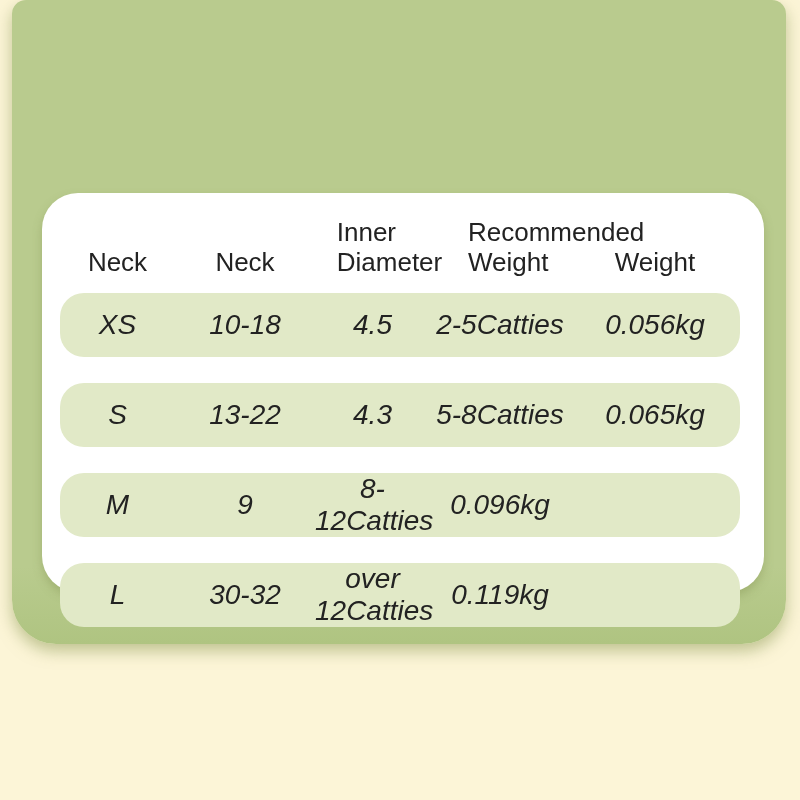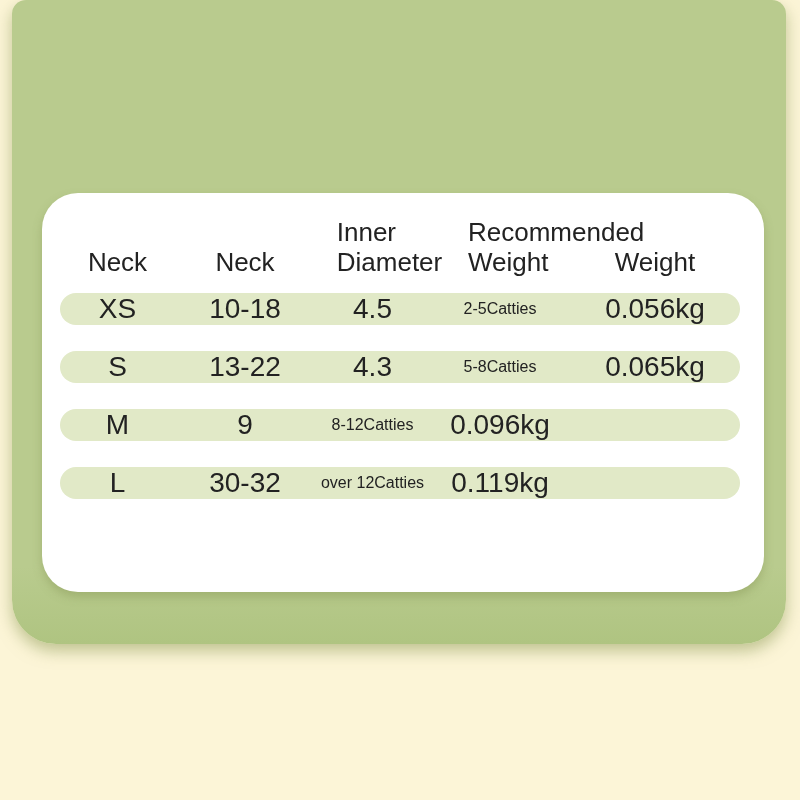--- a/index.html
+++ b/index.html
@@ -50,30 +50,31 @@
     align-items:end;
     font-size:26px;
     line-height:30px;
   }
   .hcell{text-align:center;}
   .hblock{display:inline-block;text-align:left;vertical-align:bottom;}
   .hblock .hline{display:block;}
   .hcell.col-3 .hblock{transform:translateX(17px);}
   .hcell.col-4 .hblock{transform:translateX(38px);}
   .pill{
-    height:32px;
+    height:64px;
     align-items:center;
     background:var(--pill);
     border-radius:24px;
     font-size:28px;
     margin-top:26px;
+    font-style:italic;
   }
   .pill.first{margin-top:16px;}
   .cell{text-align:center;}
-  .pill .col-4{font-size:16px;}
+  .pill .col-4{font-size:28px;}
 </style>
 </head>
 <body>
 
 <div class="stage">
   <div class="green-panel">
     <div class="white-card">
       <div class="chart">
 
         <div class="grid-row header-row">

